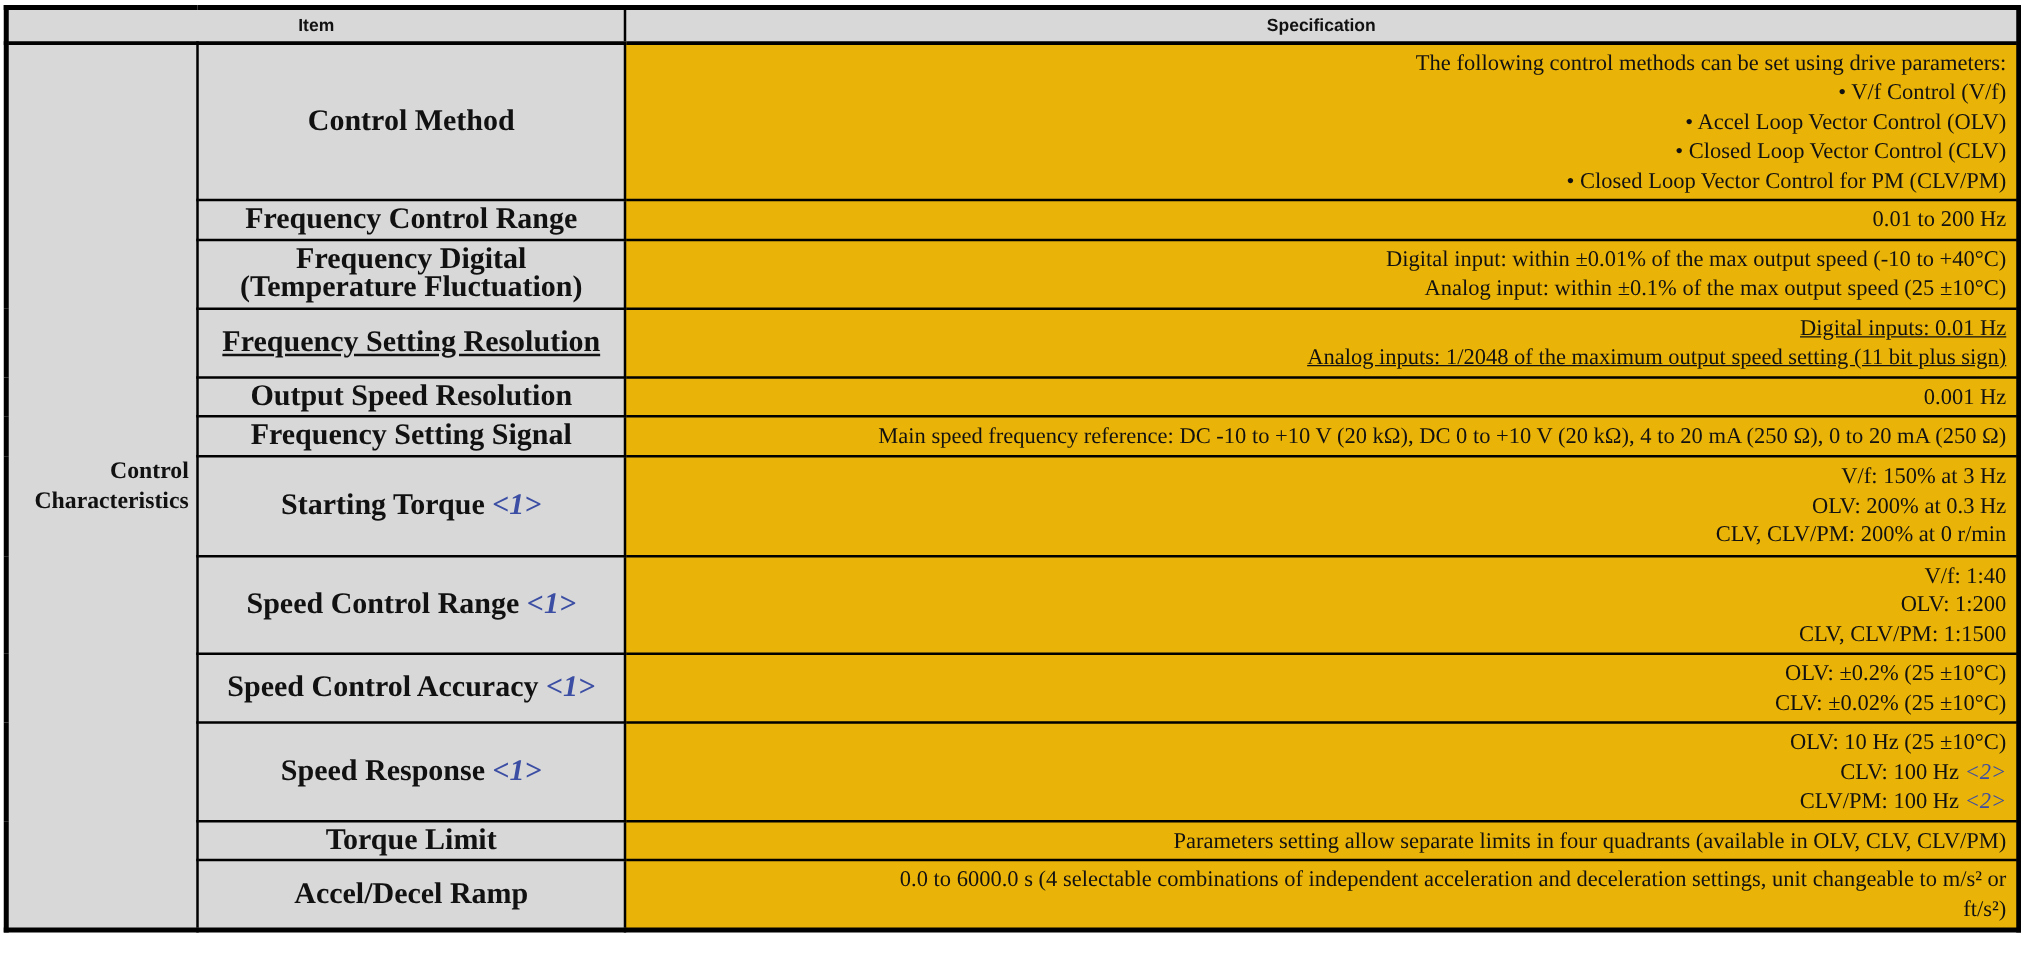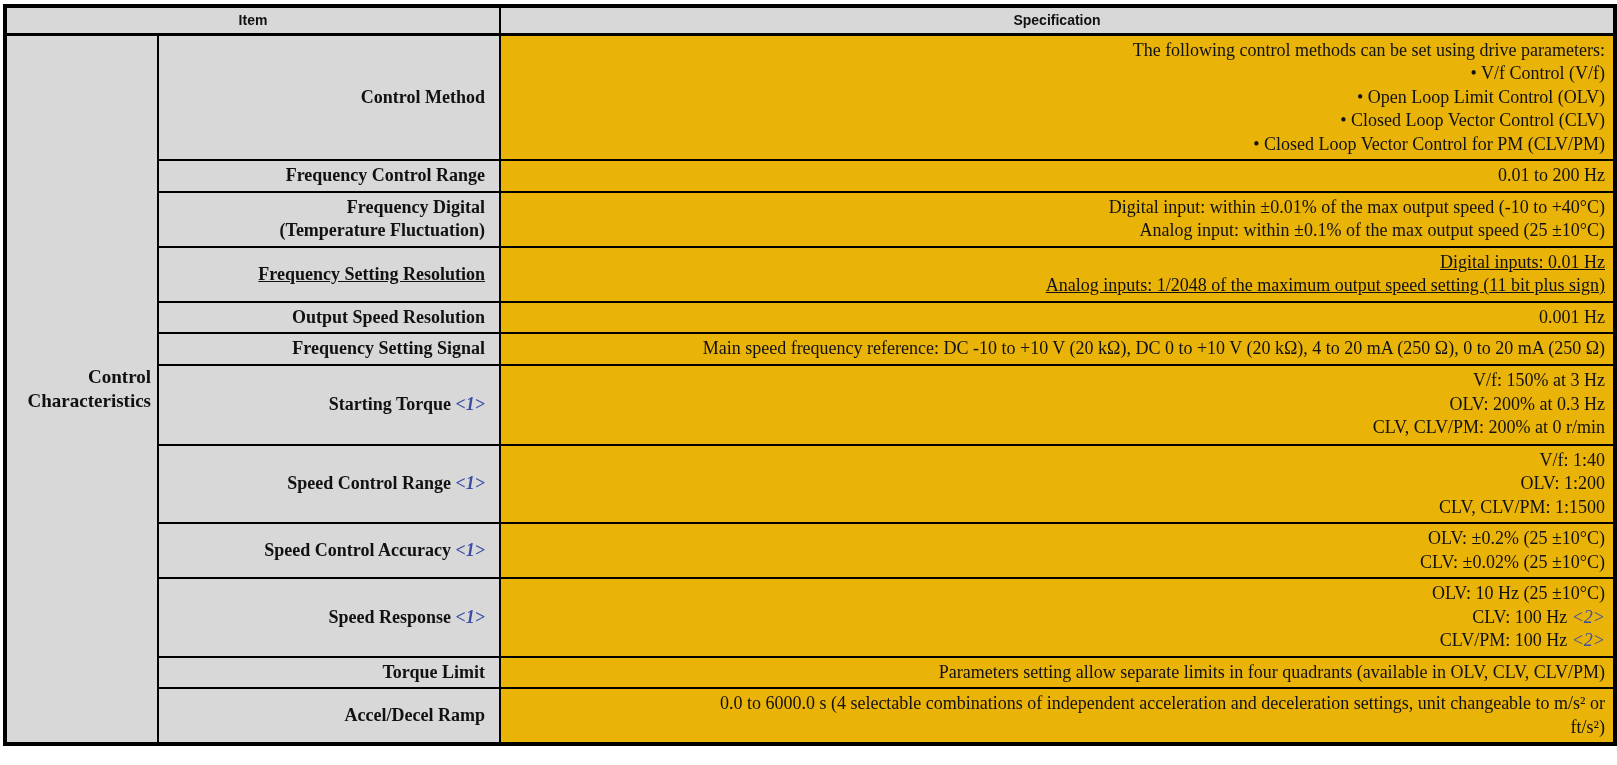--- a/index.html
+++ b/index.html
@@ -38,22 +38,22 @@
     font-weight:bold;
     font-size:19px;
     text-align:right;
     padding:2px 6px;
     line-height:24px;
     border-bottom:none;
   }
   td.item-cell{
     background:var(--gray-bg);
     font-weight:bold;
-    font-size:18px;
-    text-align:right;
+    font-size:24px;
+    text-align:center;
     padding:2px 14px;
     line-height:23px;
   }
   td.spec-cell{
     background:#eab308;
     font-size:18px;
     padding:3px 8px 3px 11px;
     line-height:23.5px;
     text-align:right;
   }
@@ -80,21 +80,21 @@
   </thead>
   <tbody>
       <tr style="height: 126px;">
         <td class="group-cell" rowspan="12">Control Characteristics</td>
         <td class="item-cell">
           <div class="line">Control Method</div>
         </td>
         <td class="spec-cell">
           <div class="line">The following control methods can be set using drive parameters:</div>
           <div class="line">•  V/f Control (V/f)</div>
-          <div class="line">•  Open Loop Limit Control (OLV)</div>
+          <div class="line">•  Accel Loop Vector Control (OLV)</div>
           <div class="line">•  Closed Loop Vector Control (CLV)</div>
           <div class="line">•  Closed Loop Vector Control for PM (CLV/PM)</div>
         </td>
       </tr>
       <tr style="height: 30px; margin-top: 28px;">
         <td class="item-cell">
           <div class="line">Frequency Control Range</div>
         </td>
         <td class="spec-cell">
           <div class="line">0.01 to 200 Hz</div>

